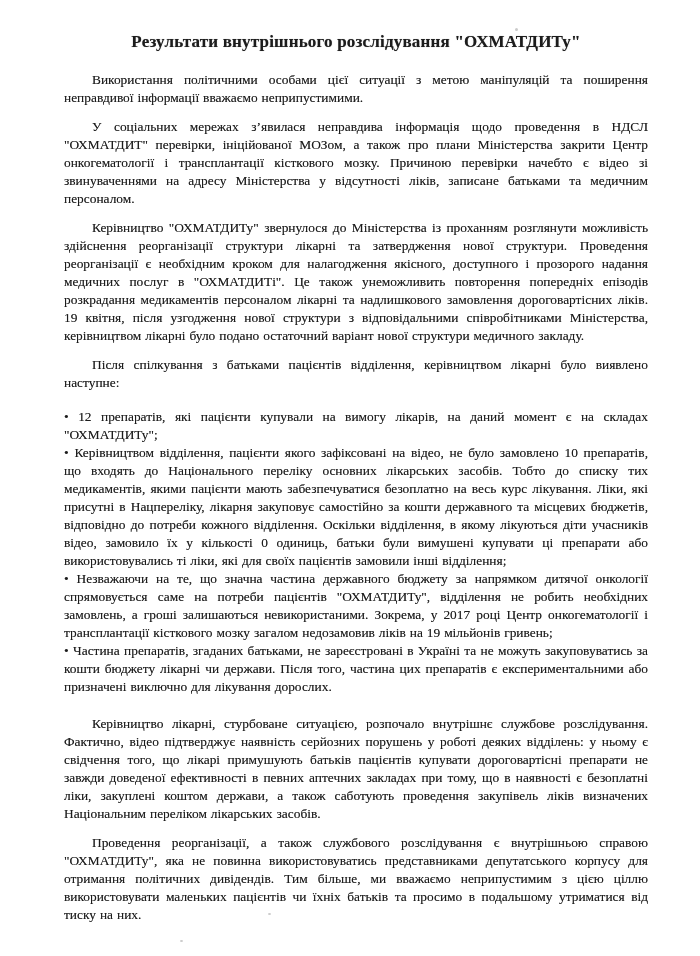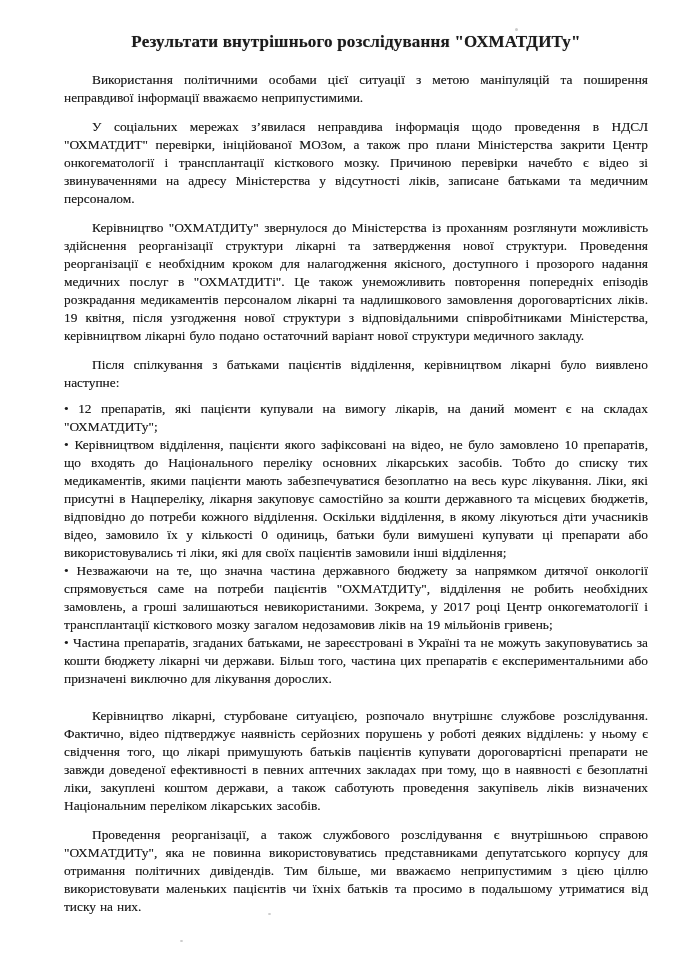--- a/index.html
+++ b/index.html
@@ -28,21 +28,21 @@
   }
   .para {
     font-size: 13.4px;
     line-height: 18px;
     text-align: justify;
     text-indent: 28px;
     margin-bottom: 11px;
     word-spacing: 0.6px;
     text-shadow: 0 0 0.6px rgba(28,28,28,0.5);
   }
-  .para.intro { margin-bottom: 8px; }
+  .para.intro { margin-bottom: 16px; }
   .bullet-item {
     font-size: 13.4px;
     line-height: 18px;
     text-align: justify;
     text-indent: 0;
     margin: 0 0 0 0;
     word-spacing: 0.6px;
     text-shadow: 0 0 0.6px rgba(28,28,28,0.5);
   }
   .bullet-list { margin-bottom: 19px; }
@@ -69,21 +69,21 @@
 
   <p class="para">Керівництво "ОХМАТДИТу" звернулося до Міністерства із проханням розглянути можливість здійснення реорганізації структури лікарні та затвердження нової структури. Проведення реорганізації є необхідним кроком для налагодження якісного, доступного і прозорого надання медичних послуг в "ОХМАТДИТі". Це також унеможливить повторення попередніх епізодів розкрадання медикаментів персоналом лікарні та надлишкового замовлення дороговартісних ліків. 19 квітня, після узгодження нової структури з відповідальними співробітниками Міністерства, керівництвом лікарні було подано остаточний варіант нової структури медичного закладу.</p>
 
 
   <p class="para intro">Після спілкування з батьками пацієнтів відділення, керівництвом лікарні було виявлено наступне:</p>
 
   <div class="bullet-list">
     <p class="bullet-item">• 12 препаратів, які пацієнти купували на вимогу лікарів, на даний момент є на складах "ОХМАТДИТу";</p>
     <p class="bullet-item">• Керівництвом відділення, пацієнти якого зафіксовані на відео, не було замовлено 10 препаратів, що входять до Національного переліку основних лікарських засобів. Тобто до списку тих медикаментів, якими пацієнти мають забезпечуватися безоплатно на весь курс лікування. Ліки, які присутні в Нацпереліку, лікарня закуповує самостійно за кошти державного та місцевих бюджетів, відповідно до потреби кожного відділення. Оскільки відділення, в якому лікуються діти учасників відео, замовило їх у кількості 0 одиниць, батьки були вимушені купувати ці препарати або використовувались ті ліки, які для своїх пацієнтів замовили інші відділення;</p>
     <p class="bullet-item">• Незважаючи на те, що значна частина державного бюджету за напрямком дитячої онкології спрямовується саме на потреби пацієнтів "ОХМАТДИТу", відділення не робить необхідних замовлень, а гроші залишаються невикористаними. Зокрема, у 2017 році Центр онкогематології і трансплантації кісткового мозку загалом недозамовив ліків на 19 мільйонів гривень;</p>
-    <p class="bullet-item">• Частина препаратів, згаданих батьками, не зареєстровані в Україні та не можуть закуповуватись за кошти бюджету лікарні чи держави. Більш того, частина цих препаратів є експериментальними або призначені виключно для лікування дорослих.</p>
+    <p class="bullet-item">• Частина препаратів, згаданих батьками, не зареєстровані в Україні та не можуть закуповуватись за кошти бюджету лікарні чи держави. Після того, частина цих препаратів є експериментальними або призначені виключно для лікування дорослих.</p>
   </div>
 
   <p class="para">Керівництво лікарні, стурбоване ситуацією, розпочало внутрішнє службове розслідування. Фактично, відео підтверджує наявність серйозних порушень у роботі деяких відділень: у ньому є свідчення того, що лікарі примушують батьків пацієнтів купувати дороговартісні препарати не завжди доведеної ефективності в певних аптечних закладах при тому, що в наявності є безоплатні ліки, закуплені коштом держави, а також саботують проведення закупівель ліків визначених Національним переліком лікарських засобів.</p>
 
   <p class="para">Проведення реорганізації, а також службового розслідування є внутрішньою справою "ОХМАТДИТу", яка не повинна використовуватись представниками депутатського корпусу для отримання політичних дивідендів. Тим більше, ми вважаємо неприпустимим з цією ціллю використовувати маленьких пацієнтів чи їхніх батьків та просимо в подальшому утриматися від тиску на них.</p>
 
   <span class="speck s1"></span>
   <span class="speck s2"></span>
   <span class="speck s3"></span>
 

